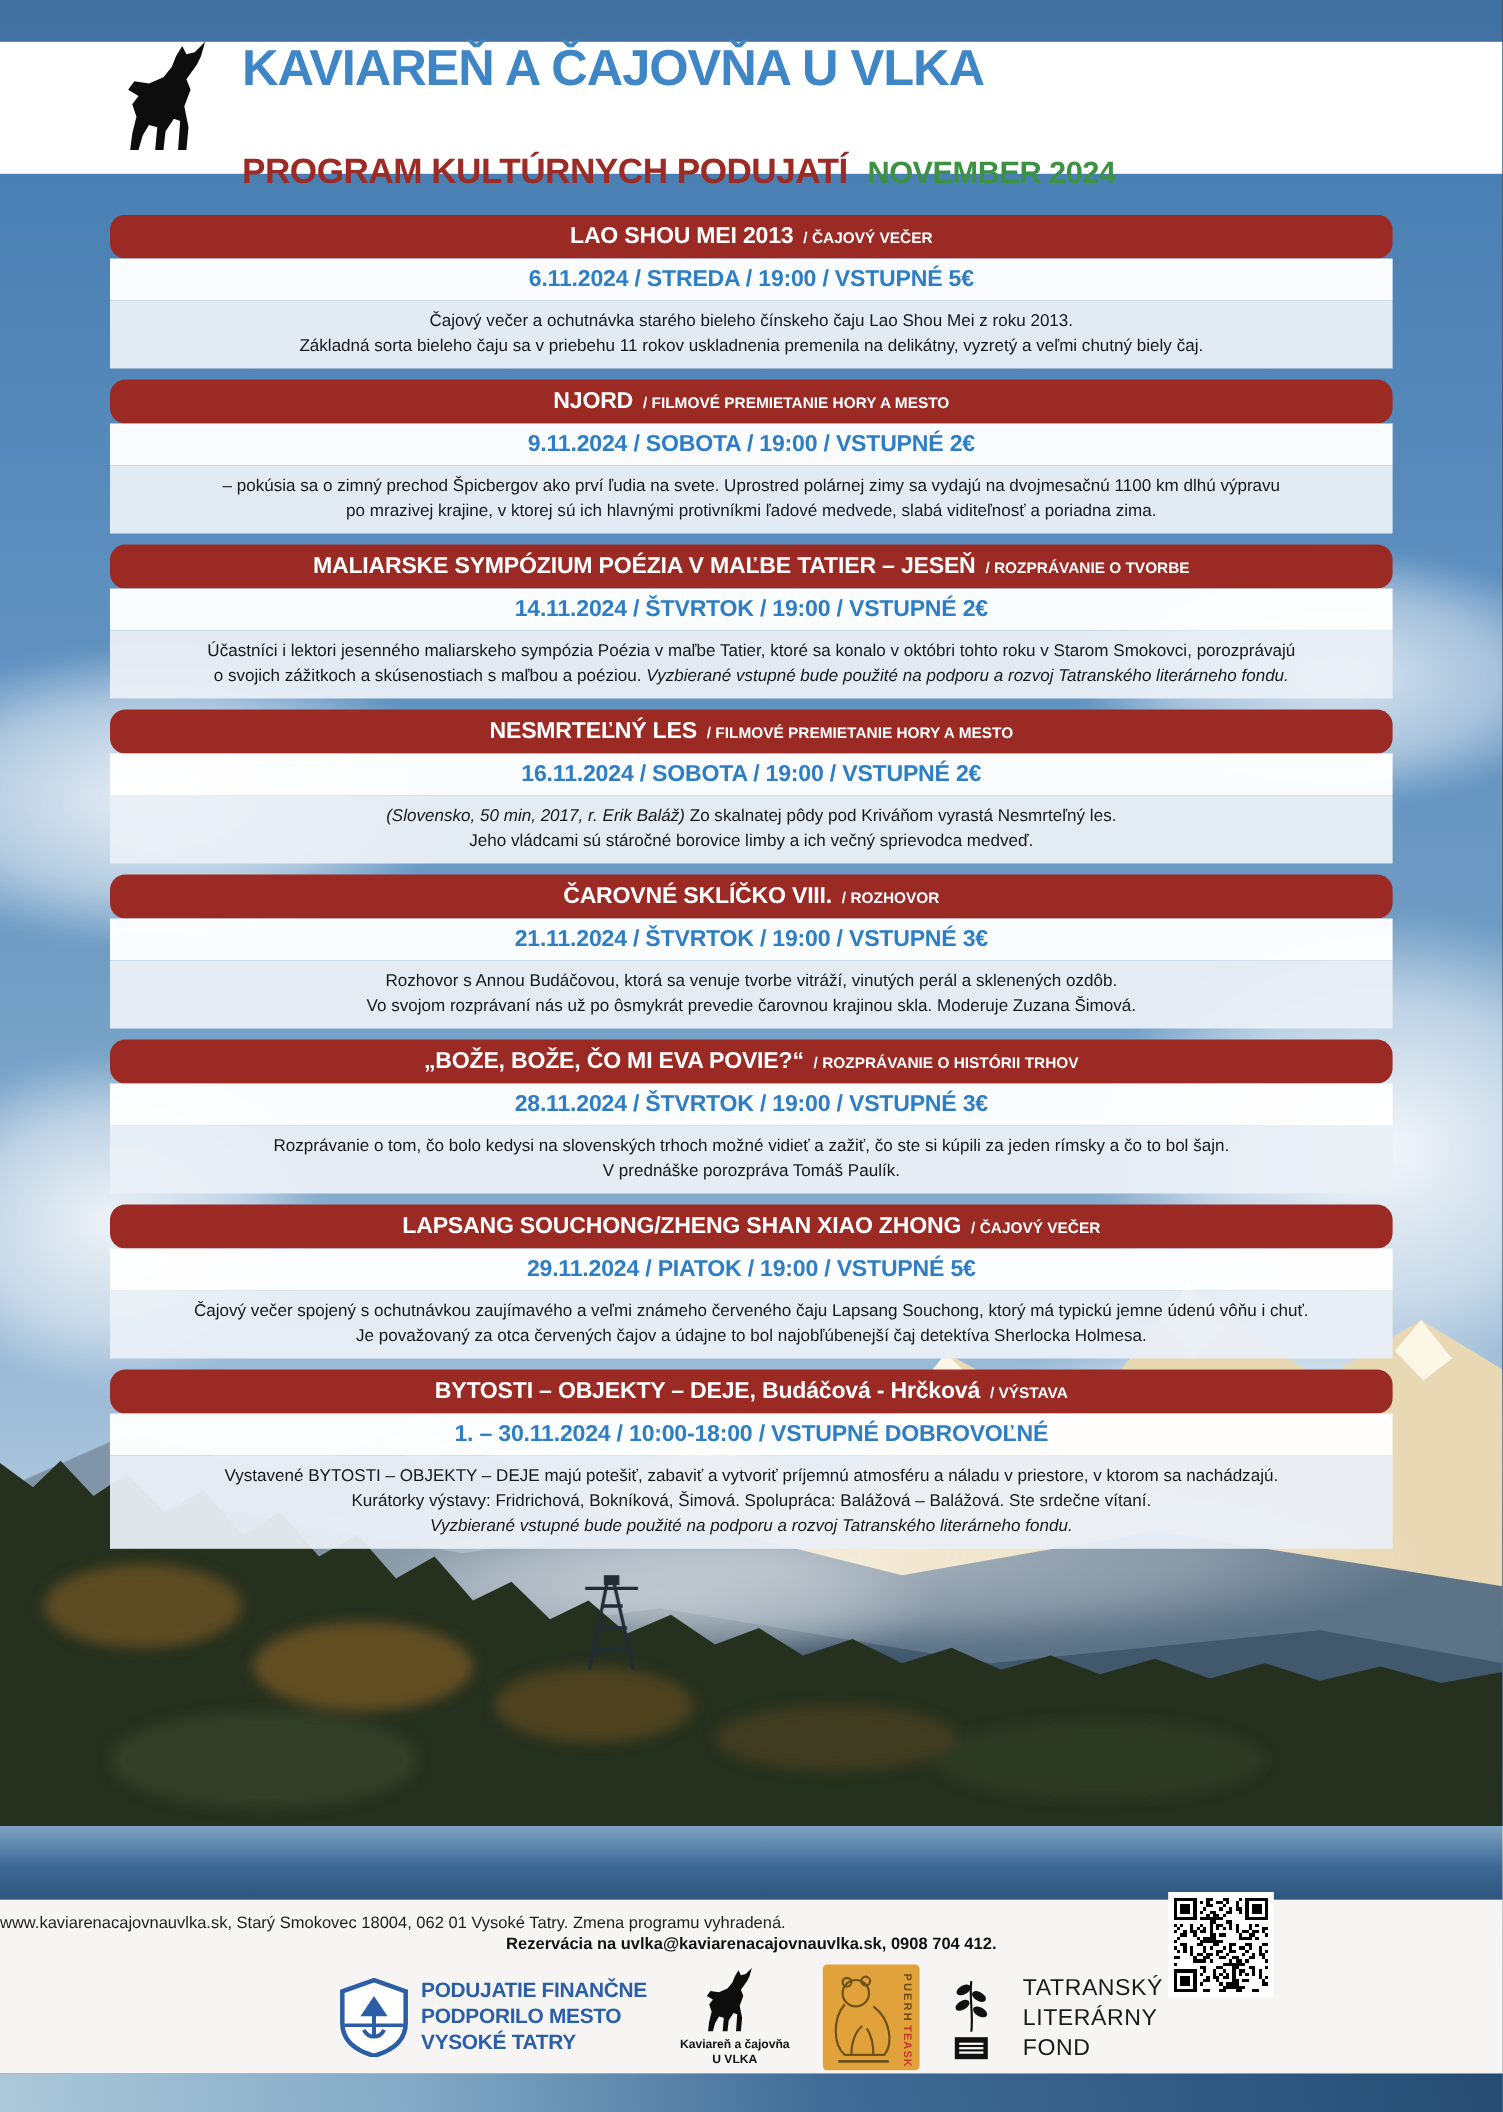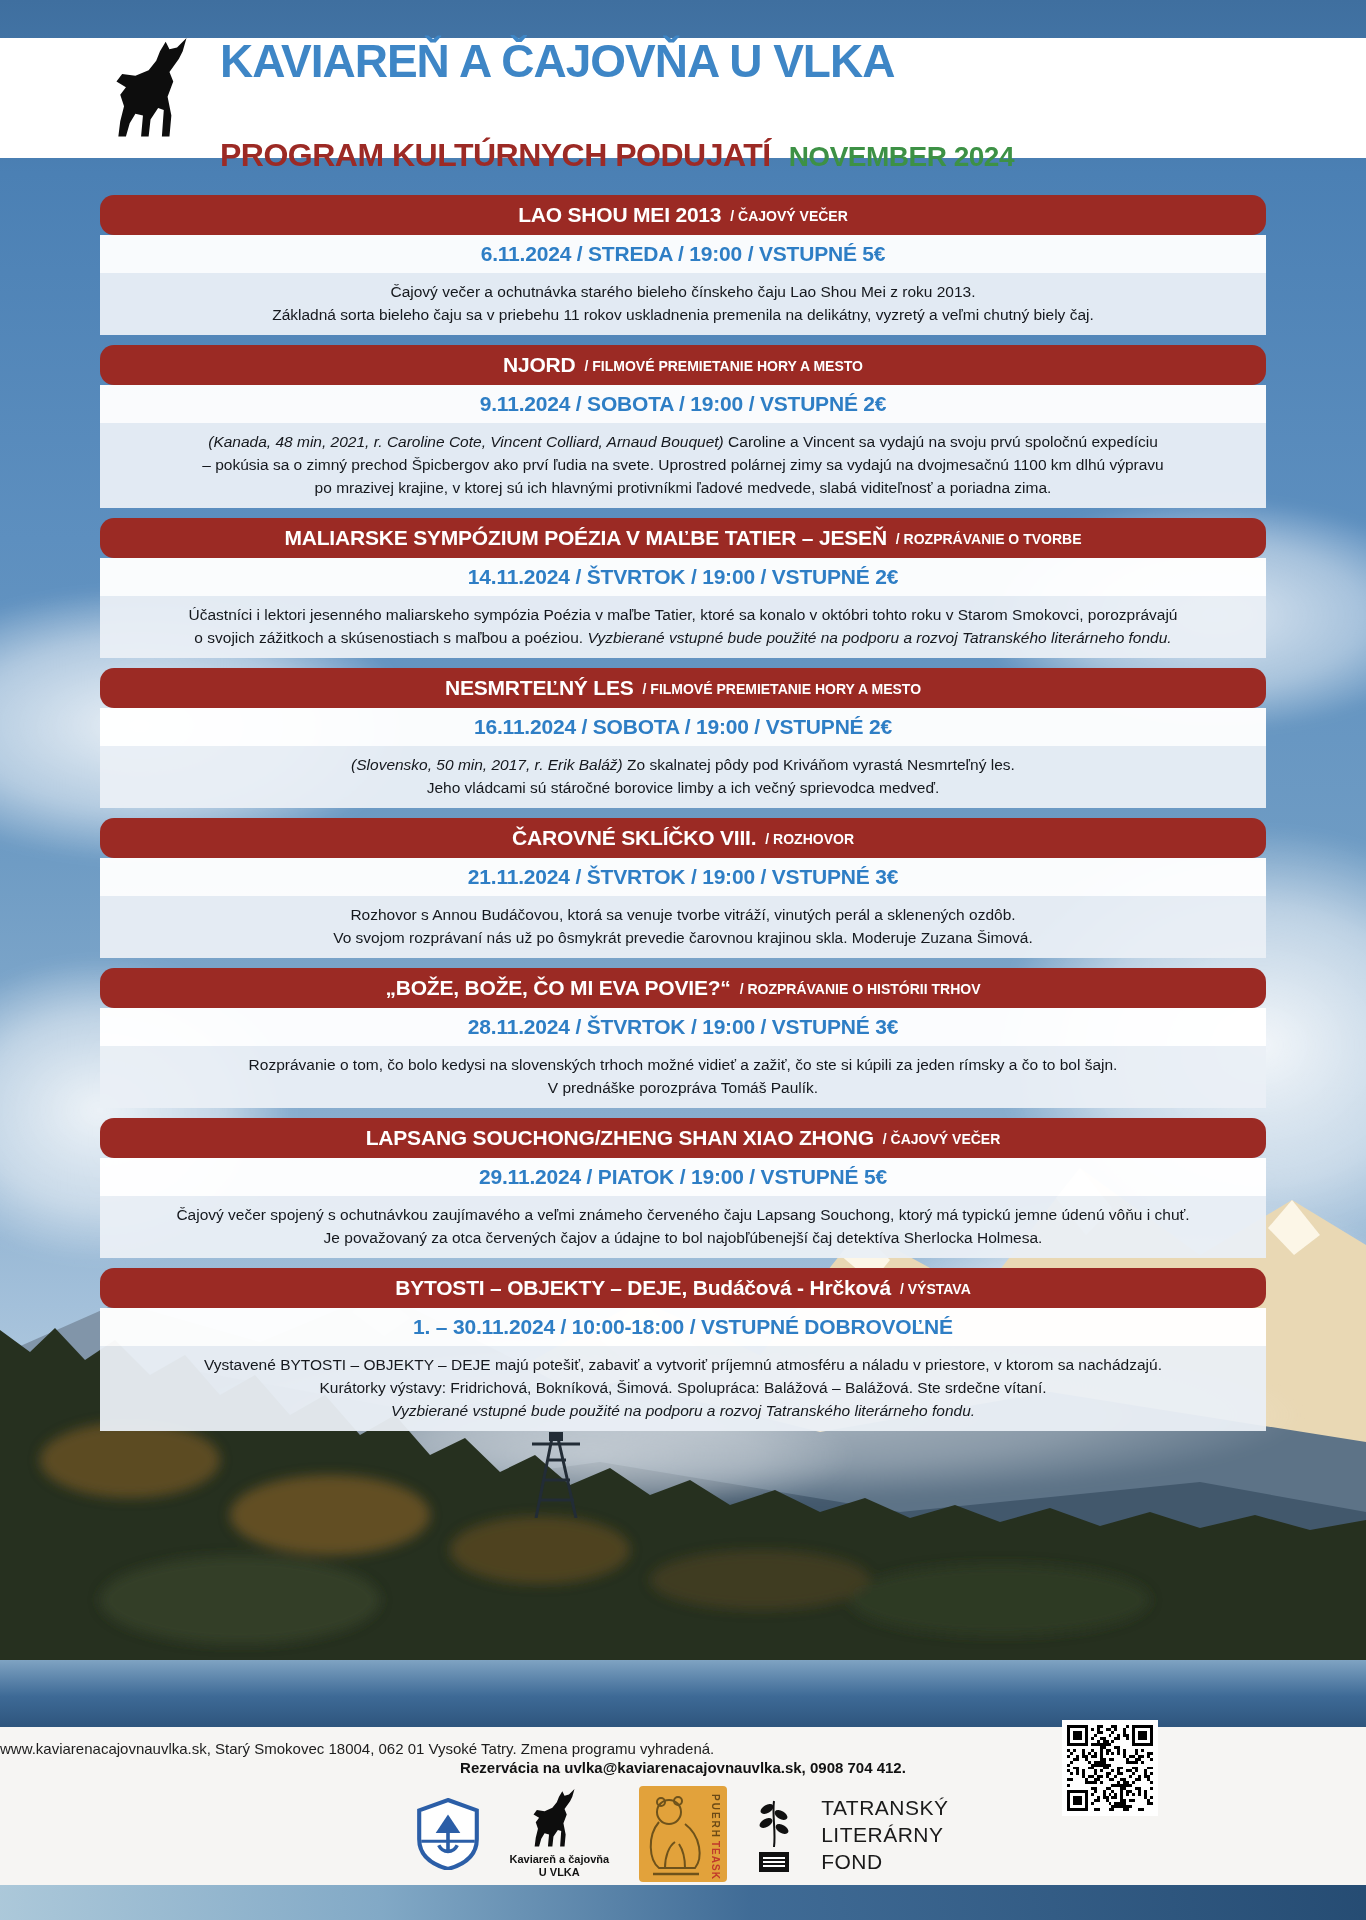--- a/index.html
+++ b/index.html
@@ -153,21 +153,20 @@
         </div>
     </section>
 
     <section class="event">
       <div class="ev-bar">
         <span class="ev-title">NJORD</span>
         <span class="ev-sub">/ FILMOVÉ PREMIETANIE HORY A MESTO</span>
       </div>
       <div class="ev-date">9.11.2024 / SOBOTA / 19:00 / VSTUPNÉ 2€</div>
       <div class="ev-desc">
-          <div class="desc-line"><span class="it">(Kanada, 48 min, 2021, r. Caroline Cote, Vincent Colliard, Arnaud Bouquet) </span><span>Caroline a Vincent sa vydajú na svoju prvú spoločnú expedíciu</span></div>
           <div class="desc-line"><span>– pokúsia sa o zimný prechod Špicbergov ako prví ľudia na svete. Uprostred polárnej zimy sa vydajú na dvojmesačnú 1100 km dlhú výpravu</span></div>
           <div class="desc-line"><span>po mrazivej krajine, v ktorej sú ich hlavnými protivníkmi ľadové medvede, slabá viditeľnosť a poriadna zima.</span></div>
         </div>
     </section>
 
     <section class="event">
       <div class="ev-bar">
         <span class="ev-title">MALIARSKE SYMPÓZIUM POÉZIA V MAĽBE TATIER – JESEŇ</span>
         <span class="ev-sub">/ ROZPRÁVANIE O TVORBE</span>
       </div>
@@ -244,20 +243,25 @@
     <div class="f-line1">www.kaviarenacajovnauvlka.sk, Starý Smokovec 18004, 062 01 Vysoké Tatry. Zmena programu vyhradená.</div>
     <div class="f-line2">Rezervácia na uvlka@kaviarenacajovnauvlka.sk, 0908 704 412.</div>
     <div class="logos">
       <div class="sponsor">
         <svg width="62" height="72" viewBox="0 0 60 70">
           <path d="M30,2 L58,12 V40 C58,57 44,65 30,69 C16,65 2,57 2,40 V12 Z" fill="#ffffff" stroke="#2b5ea7" stroke-width="4"></path>
           <path d="M30,16 L42,34 H18 Z" fill="#2b5ea7"></path>
           <path d="M30,30 V52 M21,46 C25,54 35,54 39,46" stroke="#2b5ea7" stroke-width="3.5" fill="none"></path>
           <path d="M4,42 H56" stroke="#2b5ea7" stroke-width="3"></path>
         </svg>
+        <div class="sponsor-text">
+          <div>PODUJATIE FINANČNE</div>
+          <div>PODPORILO MESTO</div>
+          <div>VYSOKÉ TATRY</div>
+        </div>
       </div>
       <div class="wolf-small">
         <svg width="60" height="62" viewBox="0 0 100 112">
           <path fill="#0d0d0d" d="M78,0 L68,10 L60,12 L56,4 L50,14 L46,24 L38,34 L24,40 L10,38 L4,46 L14,52 L8,60 L12,72 L8,88 L6,104 L14,104 L18,90 L24,80 L32,82 L30,104 L38,104 L40,86 L48,74 L54,76 L52,104 L60,104 L62,82 L58,62 L64,46 L60,36 L70,22 L74,14 Z"></path>
         </svg>
         <div class="wolf-cap">
           <div>Kaviareň a čajovňa</div>
           <div>U VLKA</div>
         </div>
       </div>

